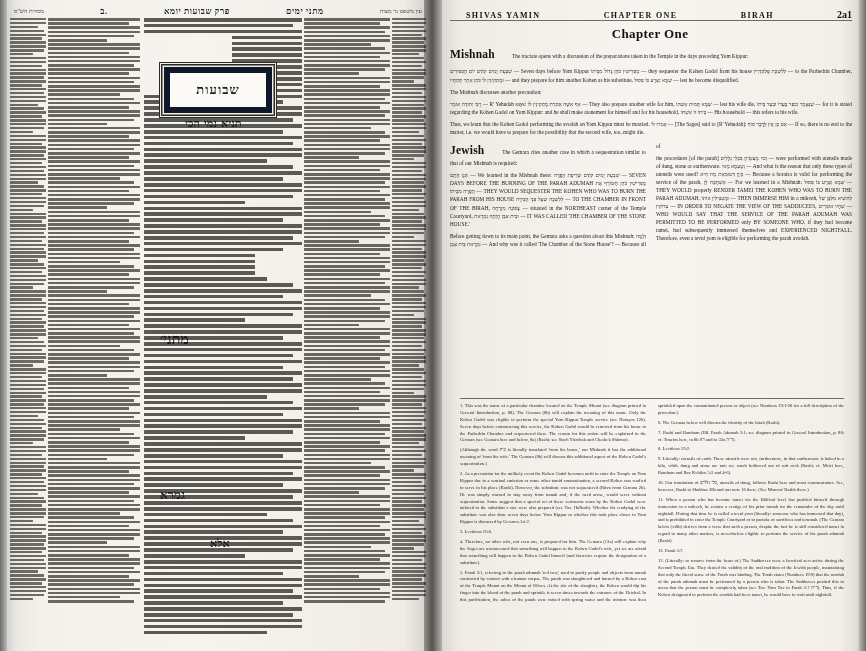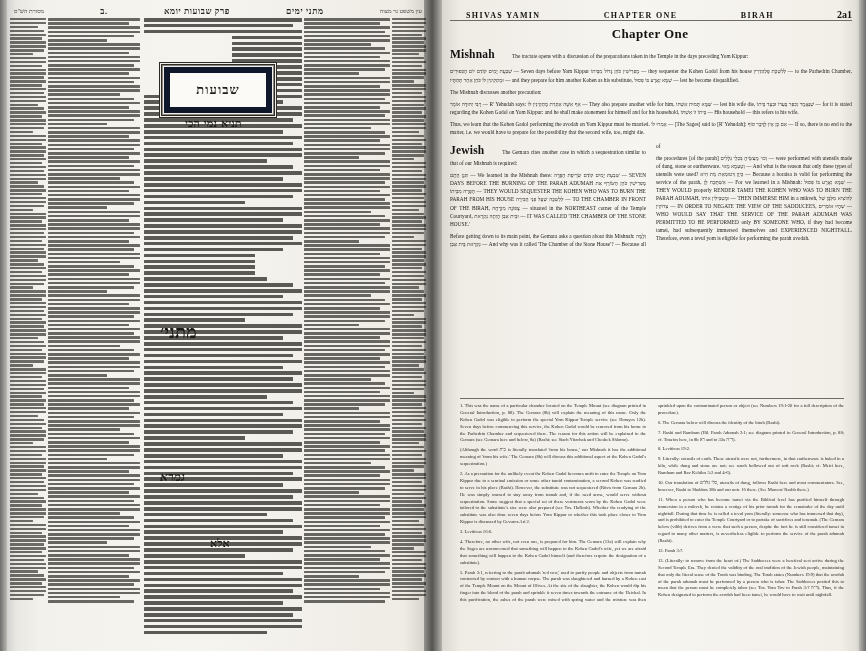--- a/index.html
+++ b/index.html
@@ -78,22 +78,22 @@
   .heb-frame .frame-title{
     font-family:"DejaVu Serif", serif;
     font-size:13px;font-weight:bold;color:#1d1c1a;letter-spacing:1px;
     direction:rtl;
   }
   .heb-bigword{
     position:absolute;font-family:"DejaVu Serif", serif;
     font-weight:bold;color:#1b1a18;direction:rtl;
   }
   .bw-1{left:150px;top:100px;font-size:11px;margin-left:25px;}
-  .bw-2{left:150px;top:304px;font-size:18px;}
-  .bw-3{left:150px;top:453px;font-size:12px;font-style:italic;}
+  .bw-2{left:150px;top:314px;font-size:14px;}
+  .bw-3{left:150px;top:471px;font-size:12px;}
   .bw-4{left:200px;top:520px;font-size:11px;}
 
   
   .eng-head{
     position:absolute;top:4px;left:10px;right:8px;height:16px;
     display:flex;align-items:flex-end;justify-content:space-between;
     font-size:8px;letter-spacing:1.4px;color:#15140f;font-weight:bold;margin-left:16px;
   }
   .eng-head .folio{font-size:10px;letter-spacing:0;}
   .rule{

